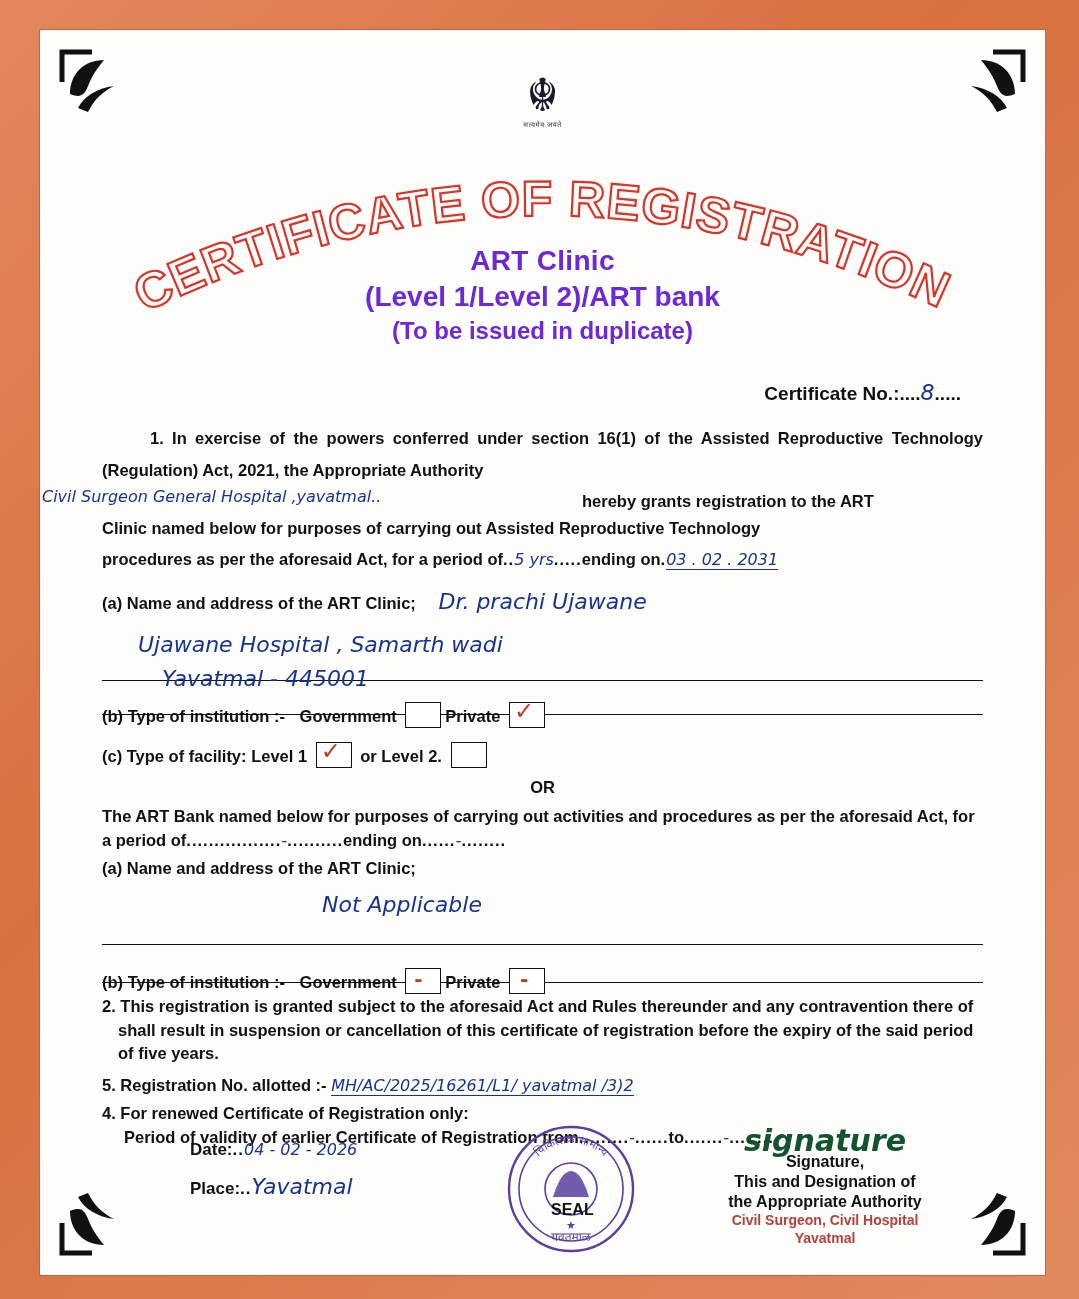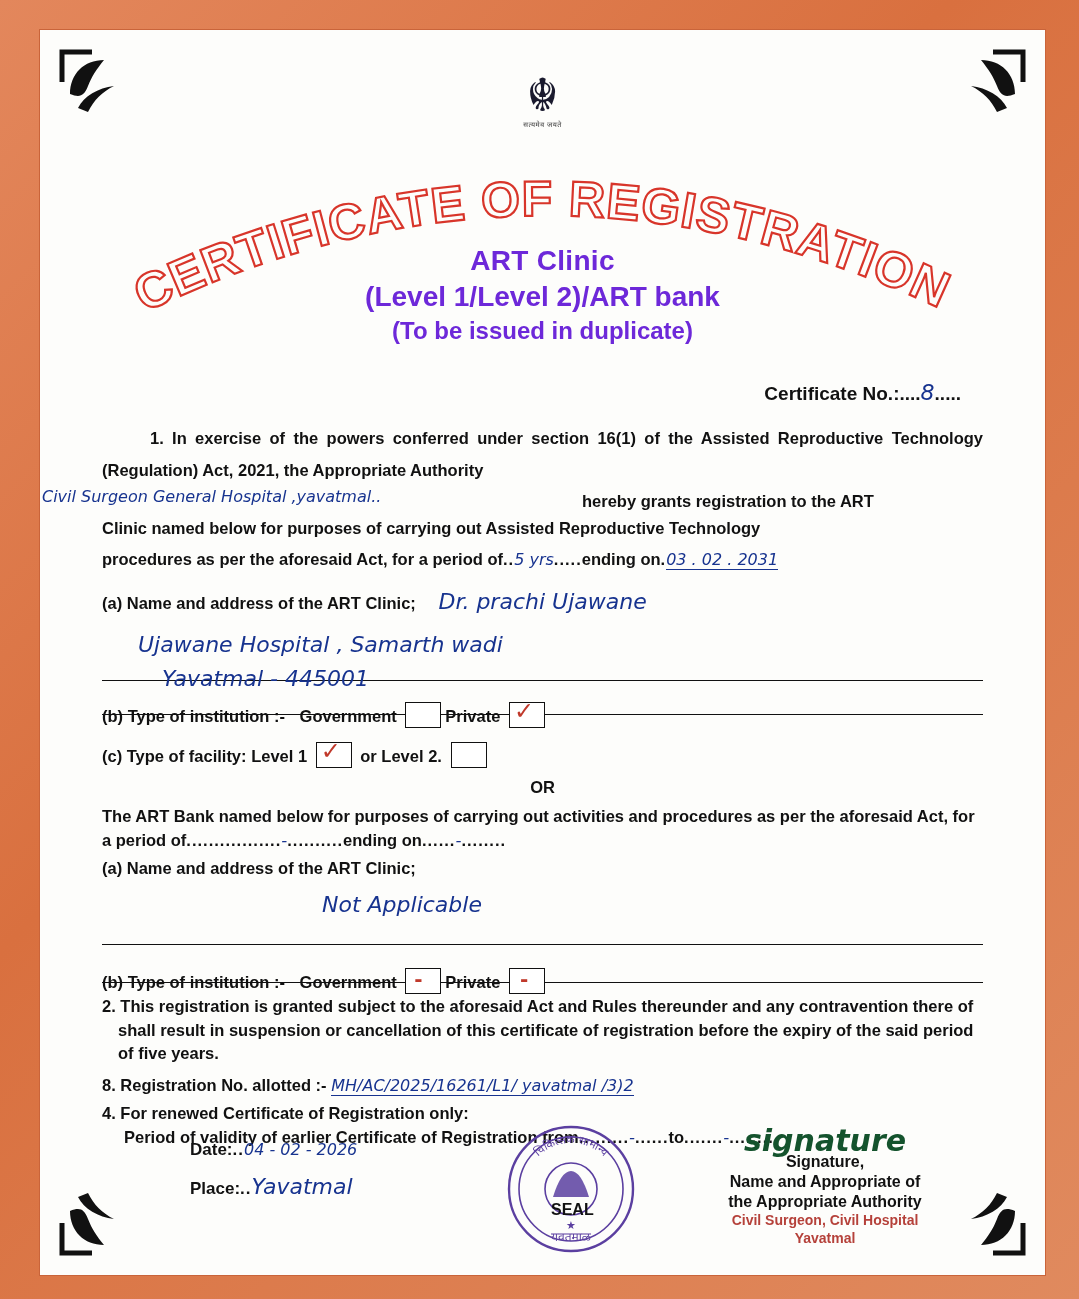--- a/index.html
+++ b/index.html
@@ -222,21 +222,21 @@
       <div style="margin-top:6px;line-height:1.4;">
         <span>(b) Type of institution :-</span>
         <span style="margin-left:10px;">Government</span>
         <span class="box"><span class="tick" style="top:-4px;left:8px;font-size:20px;">-</span></span><span>Private</span>
         <span class="box"><span class="tick" style="top:-4px;left:10px;font-size:20px;">-</span></span>
       </div>
 
       <div class="small-gap" style="padding-left:16px;text-indent:-16px;">2. This registration is granted subject to the aforesaid Act and Rules thereunder and any contravention there of shall result in suspension or cancellation of this certificate of registration before the expiry of the said period of five years.</div>
 
       <div class="small-gap" style="margin-top:8px;">
-        <span>8. Registration No. allotted :-</span>
+        <span>5. Registration No. allotted :-</span>
         <span class="hand h-ov" style="border-bottom:1.4px solid #17338f;">MH/AC/2025/16261/L1/ yavatmal /3)2</span>
       </div>
 
       <div class="small-gap" style="margin-top:4px;">4. For renewed Certificate of Registration only:</div>
       <div class="small-gap" style="padding-left:22px;">
         <span>Period of validity of earlier Certificate of Registration from</span><span class="dots">.........</span><span class="hand">-</span><span class="dots">......</span><span>to</span><span class="dots">.......</span><span class="hand">-</span><span class="dots">.........</span>
       </div>
     </div>
 
     <div class="datefields">
@@ -260,20 +260,20 @@
           <text font-size="11" fill="#5b3fa0" font-family="DejaVu Sans, sans-serif"><textPath href="#sealtop" startOffset="50%" text-anchor="middle">चिकित्सक  सामान्य</textPath></text>
         </g>
         <text x="84" y="124" font-size="12" fill="#5b3fa0" text-anchor="middle" font-family="DejaVu Sans, sans-serif">यवतमाळ</text>
         <text x="64" y="98" font-size="16" font-weight="bold" fill="#111" font-family="Liberation Sans, sans-serif">SEAL</text>
       </svg>
     </div>
 
     <div class="sign-block">
       <div class="sign-scribble">signature</div>
       <div>Signature,</div>
-      <div>Name and Appropriate of</div>
+      <div>This and Designation of</div>
       <div>the Appropriate Authority</div>
       <div class="sign-stamp">Civil Surgeon, Civil Hospital</div>
       <div class="sign-stamp">Yavatmal</div>
     </div>
 
   </div>
 </div>
 
 </body></html>

